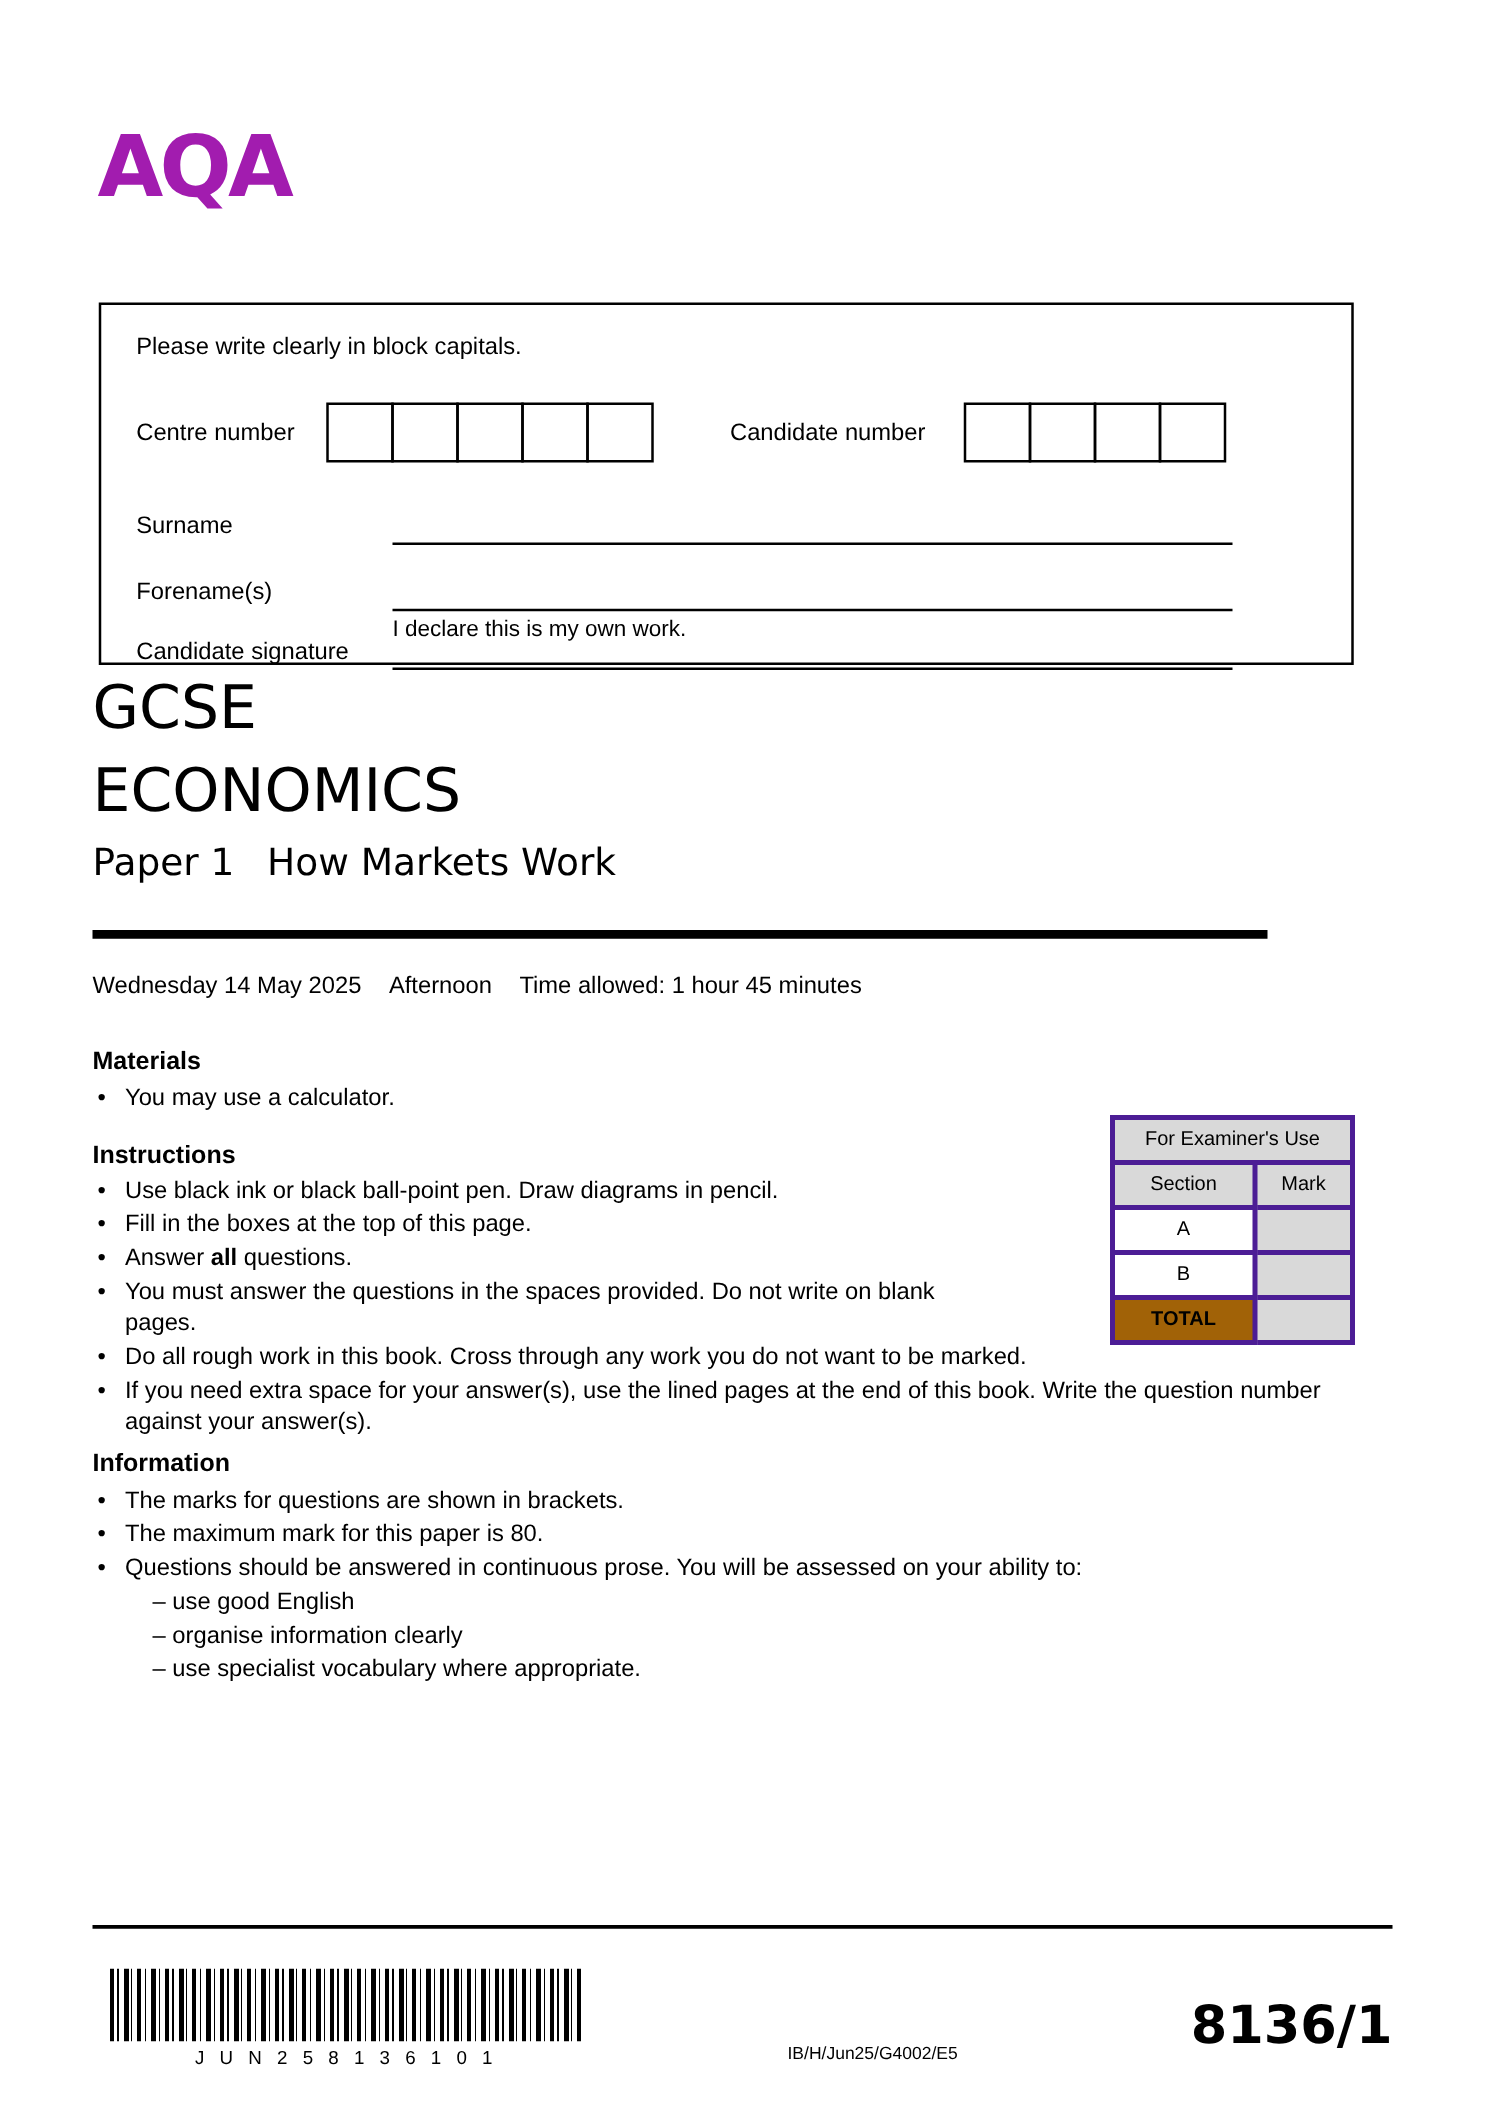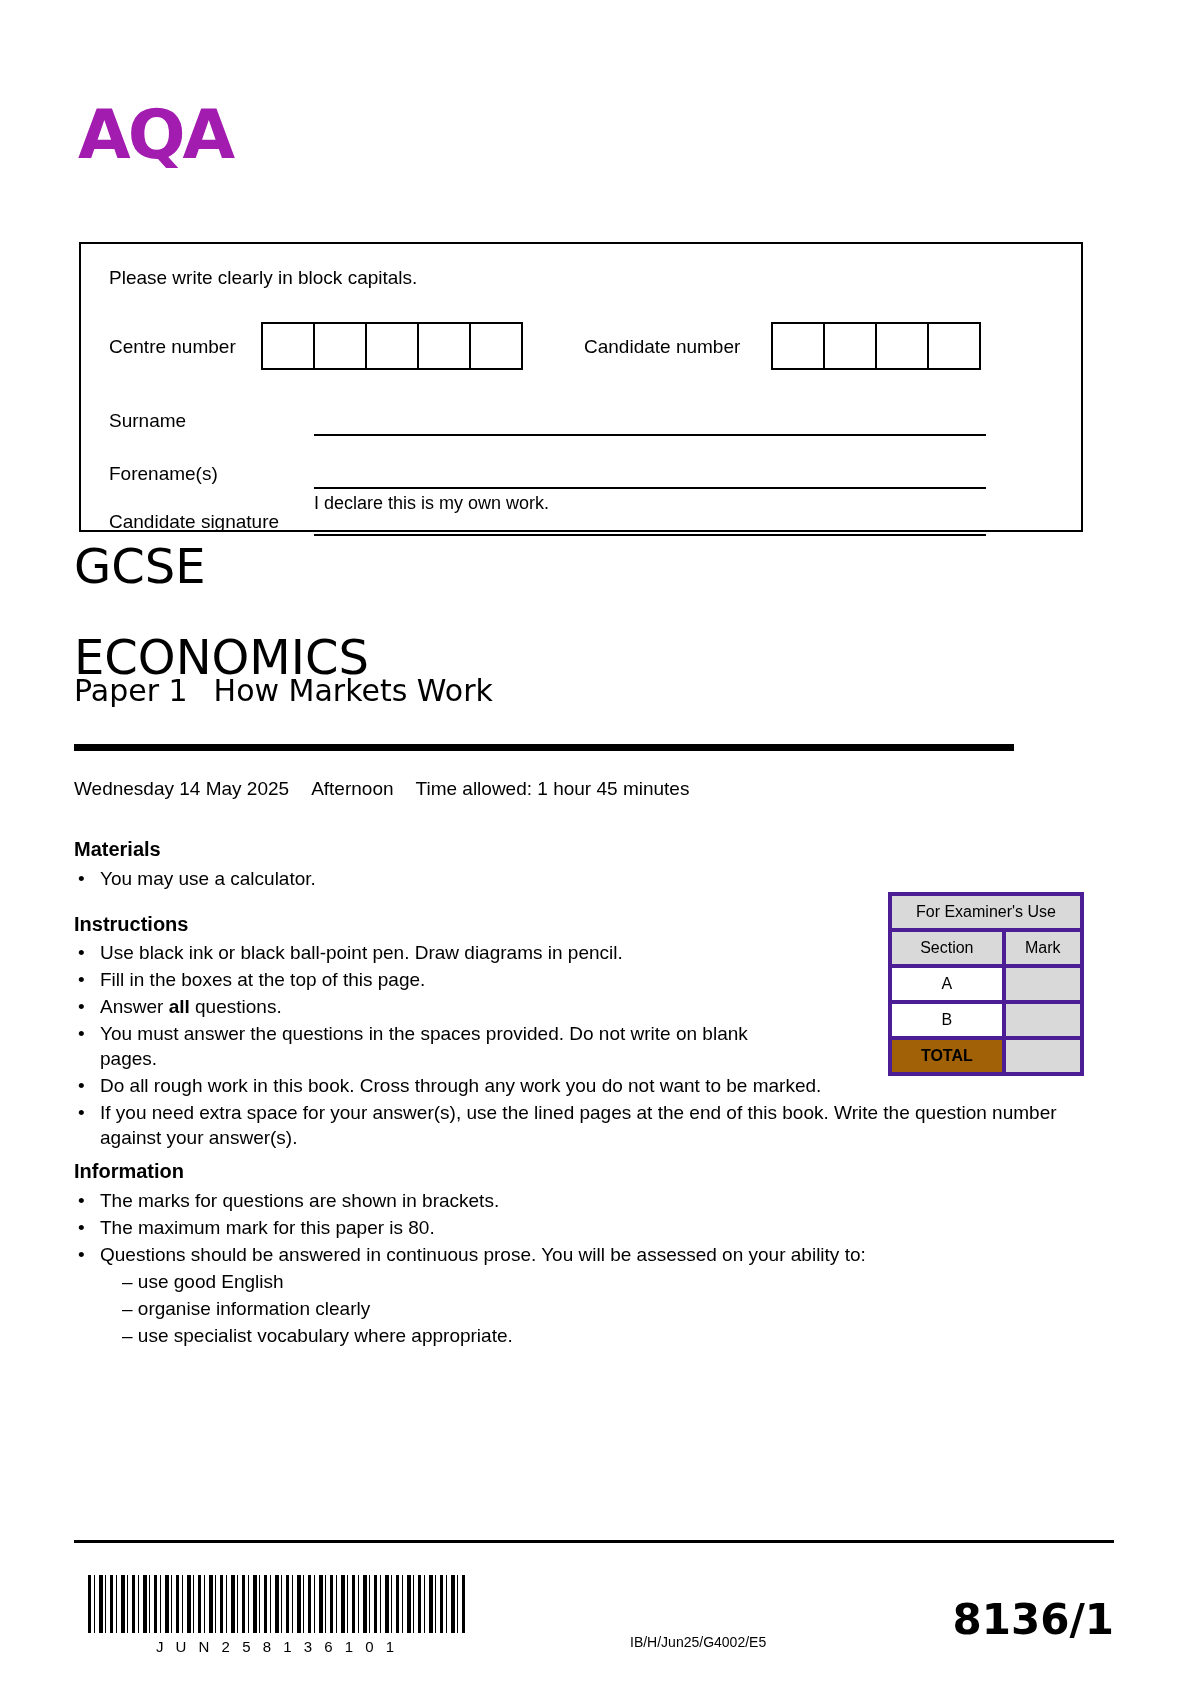--- a/index.html
+++ b/index.html
@@ -87,21 +87,20 @@
     font-size: 48px;
     font-family: "DejaVu Sans", sans-serif;
     letter-spacing: 0px;
   }
   .t-subject {
     position: absolute;
     left: 74px;
     top: 605px;
     font-size: 48px;
     font-family: "DejaVu Sans", sans-serif;
-    margin-top: 24px;
   }
   .t-paper {
     position: absolute;
     left: 74px;
     top: 673px;
     font-size: 30px;
     font-family: "DejaVu Sans", sans-serif;
   }
   .t-paper .gap { display: inline-block; width: 26px; }
 

